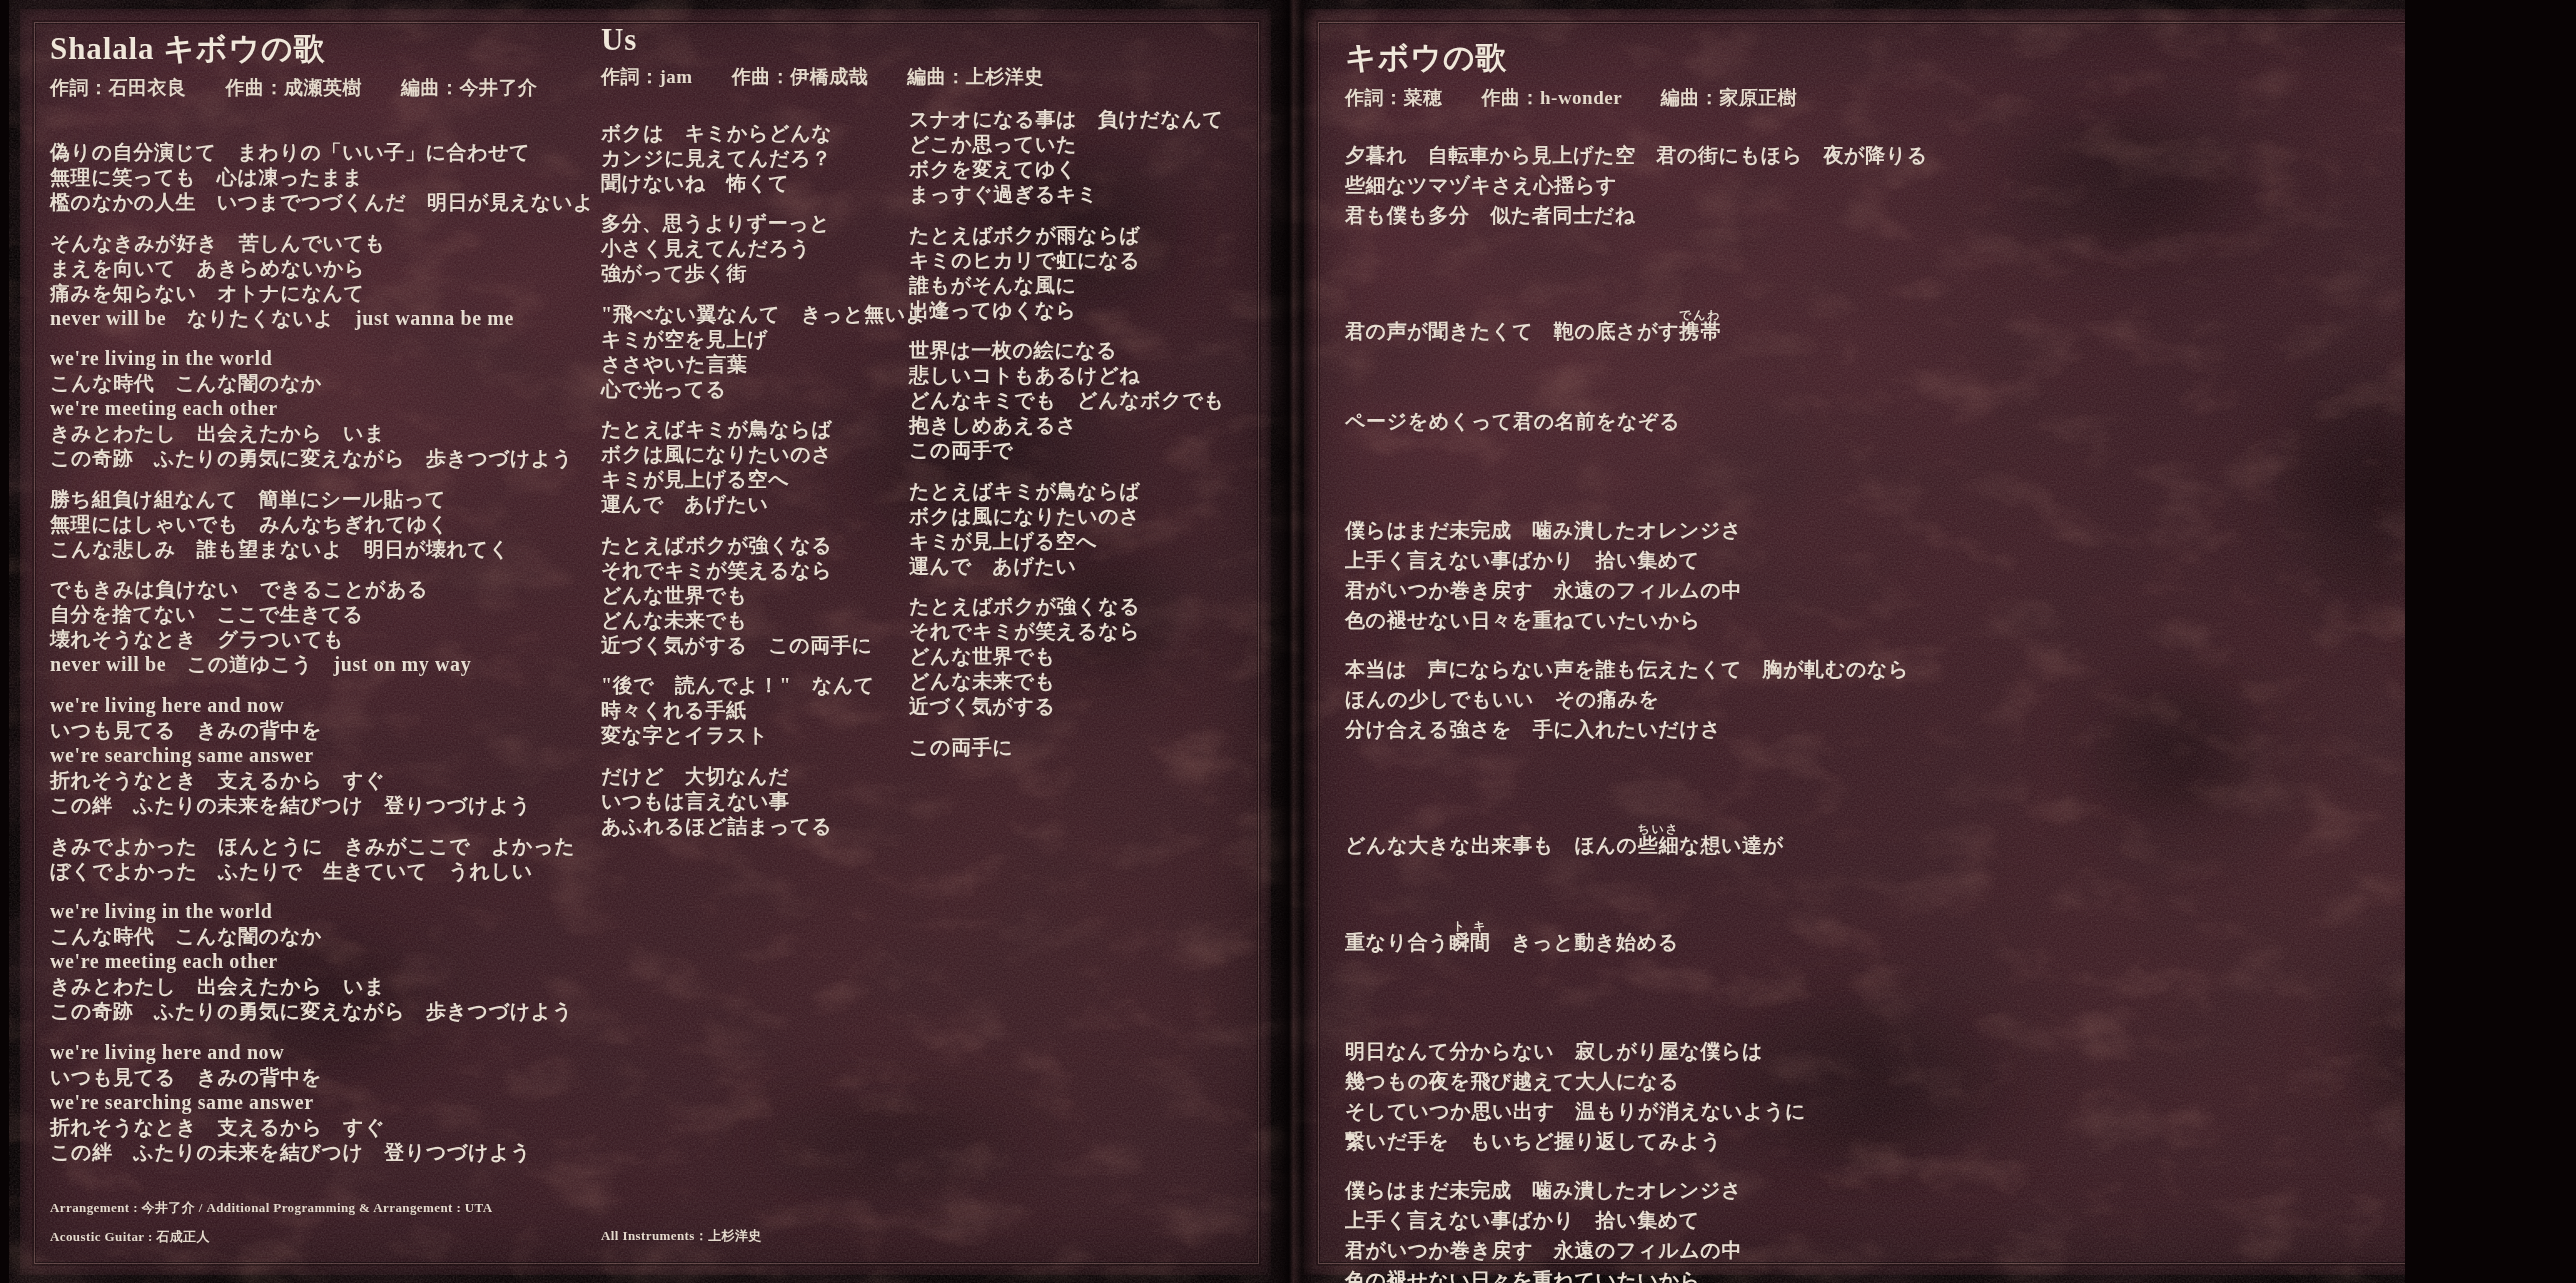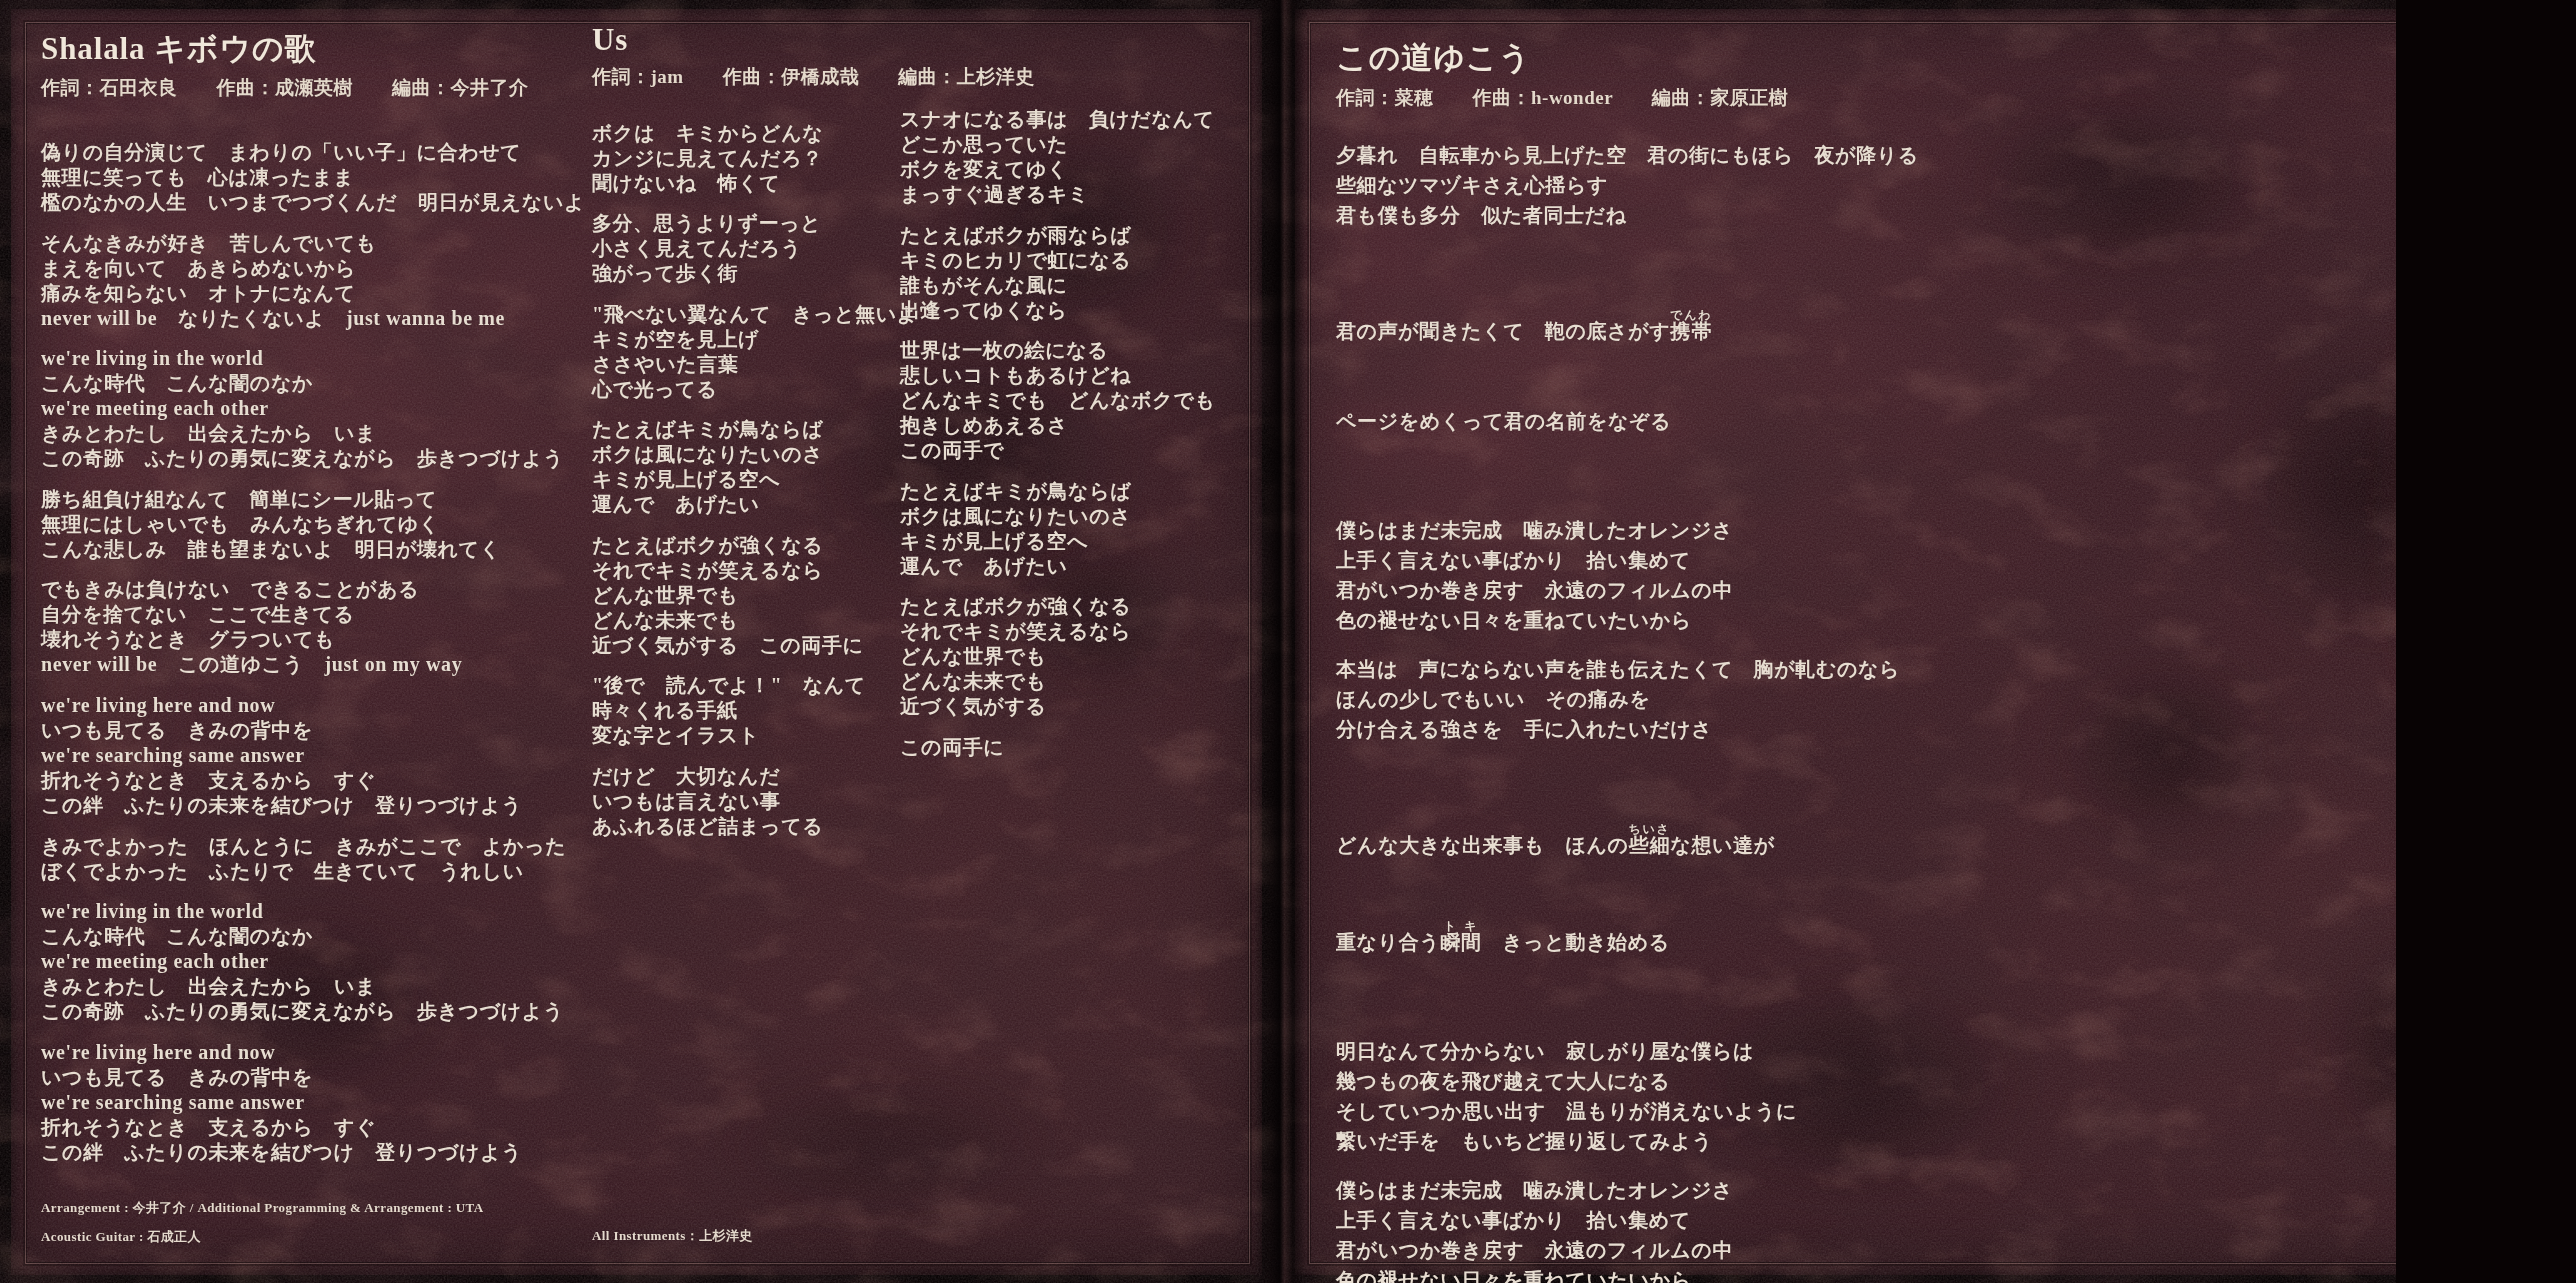--- a/index.html
+++ b/index.html
@@ -1,19 +1,20 @@
 <!DOCTYPE html>
 <html style="font-size:14.7px"><head>
 <meta charset="utf-8">
 <style>
   html,body{margin:0;padding:0;background:#080304;}
   .spread{
     position:relative;width:2396px;height:1284px;overflow:hidden;
     background:#0a0506;
     font-family:"Liberation Serif","DejaVu Serif",serif;
+    margin-left:9px;
   }
   .page{
     position:absolute;top:9.2px;height:1266px;z-index:1;
     background:
       radial-gradient(ellipse 827px 643px at 22% 28%, rgba(116,62,68,0.25), rgba(0,0,0,0) 70%),
       radial-gradient(ellipse 918px 753px at 80% 72%, rgba(100,52,56,0.22), rgba(0,0,0,0) 72%),
       linear-gradient(135deg,#46222c 0%,#3d1e26 45%,#341a21 100%);
     box-shadow:inset 0 0 83px rgba(0,0,0,0.55), inset 0 0 14.7px rgba(0,0,0,0.65);
   }
   .page-left{left:11px;width:1251px;}
@@ -191,21 +192,21 @@
 運んで　あげたい</div>
     <div class="stanza">たとえばボクが強くなる
 それでキミが笑えるなら
 どんな世界でも
 どんな未来でも
 近づく気がする</div>
     <div class="stanza">この両手に</div>
   </section>
 
   <section class="col col-mikansei">
-    <h1 class="title">この道ゆこう</h1>
+    <h1 class="title">キボウの歌</h1>
     <div class="credits">作詞：菜穂　　作曲：h-wonder　　編曲：家原正樹</div>
     <div class="stanza">夕暮れ　自転車から見上げた空　君の街にもほら　夜が降りる
 些細なツマヅキさえ心揺らす
 君も僕も多分　似た者同士だね</div>
     <div class="stanza">
       <div class="line"><span>君の声が聞きたくて　鞄の底さがす</span><ruby><span>携帯</span><rt>でんわ</rt></ruby></div>
       <div class="line">ページをめくって君の名前をなぞる</div>
     </div>
     <div class="stanza">僕らはまだ未完成　噛み潰したオレンジさ
 上手く言えない事ばかり　拾い集めて

